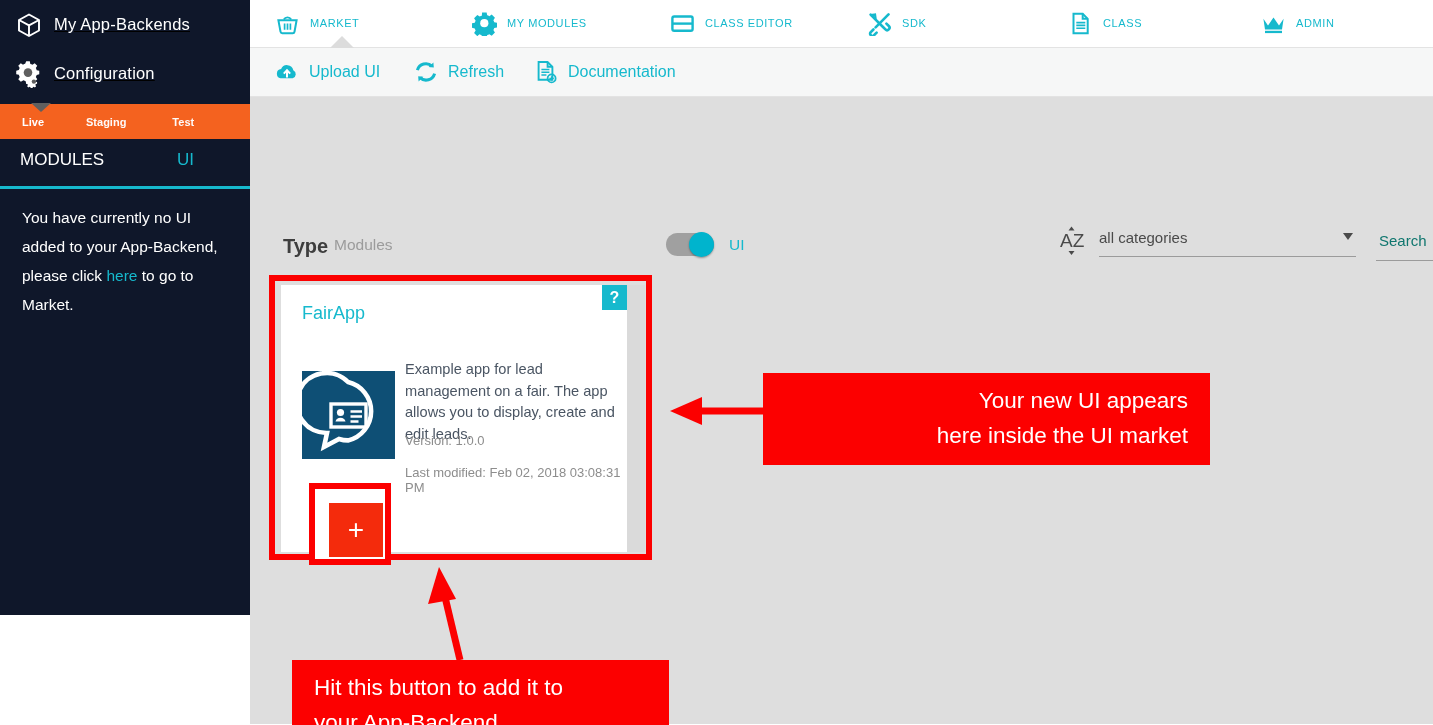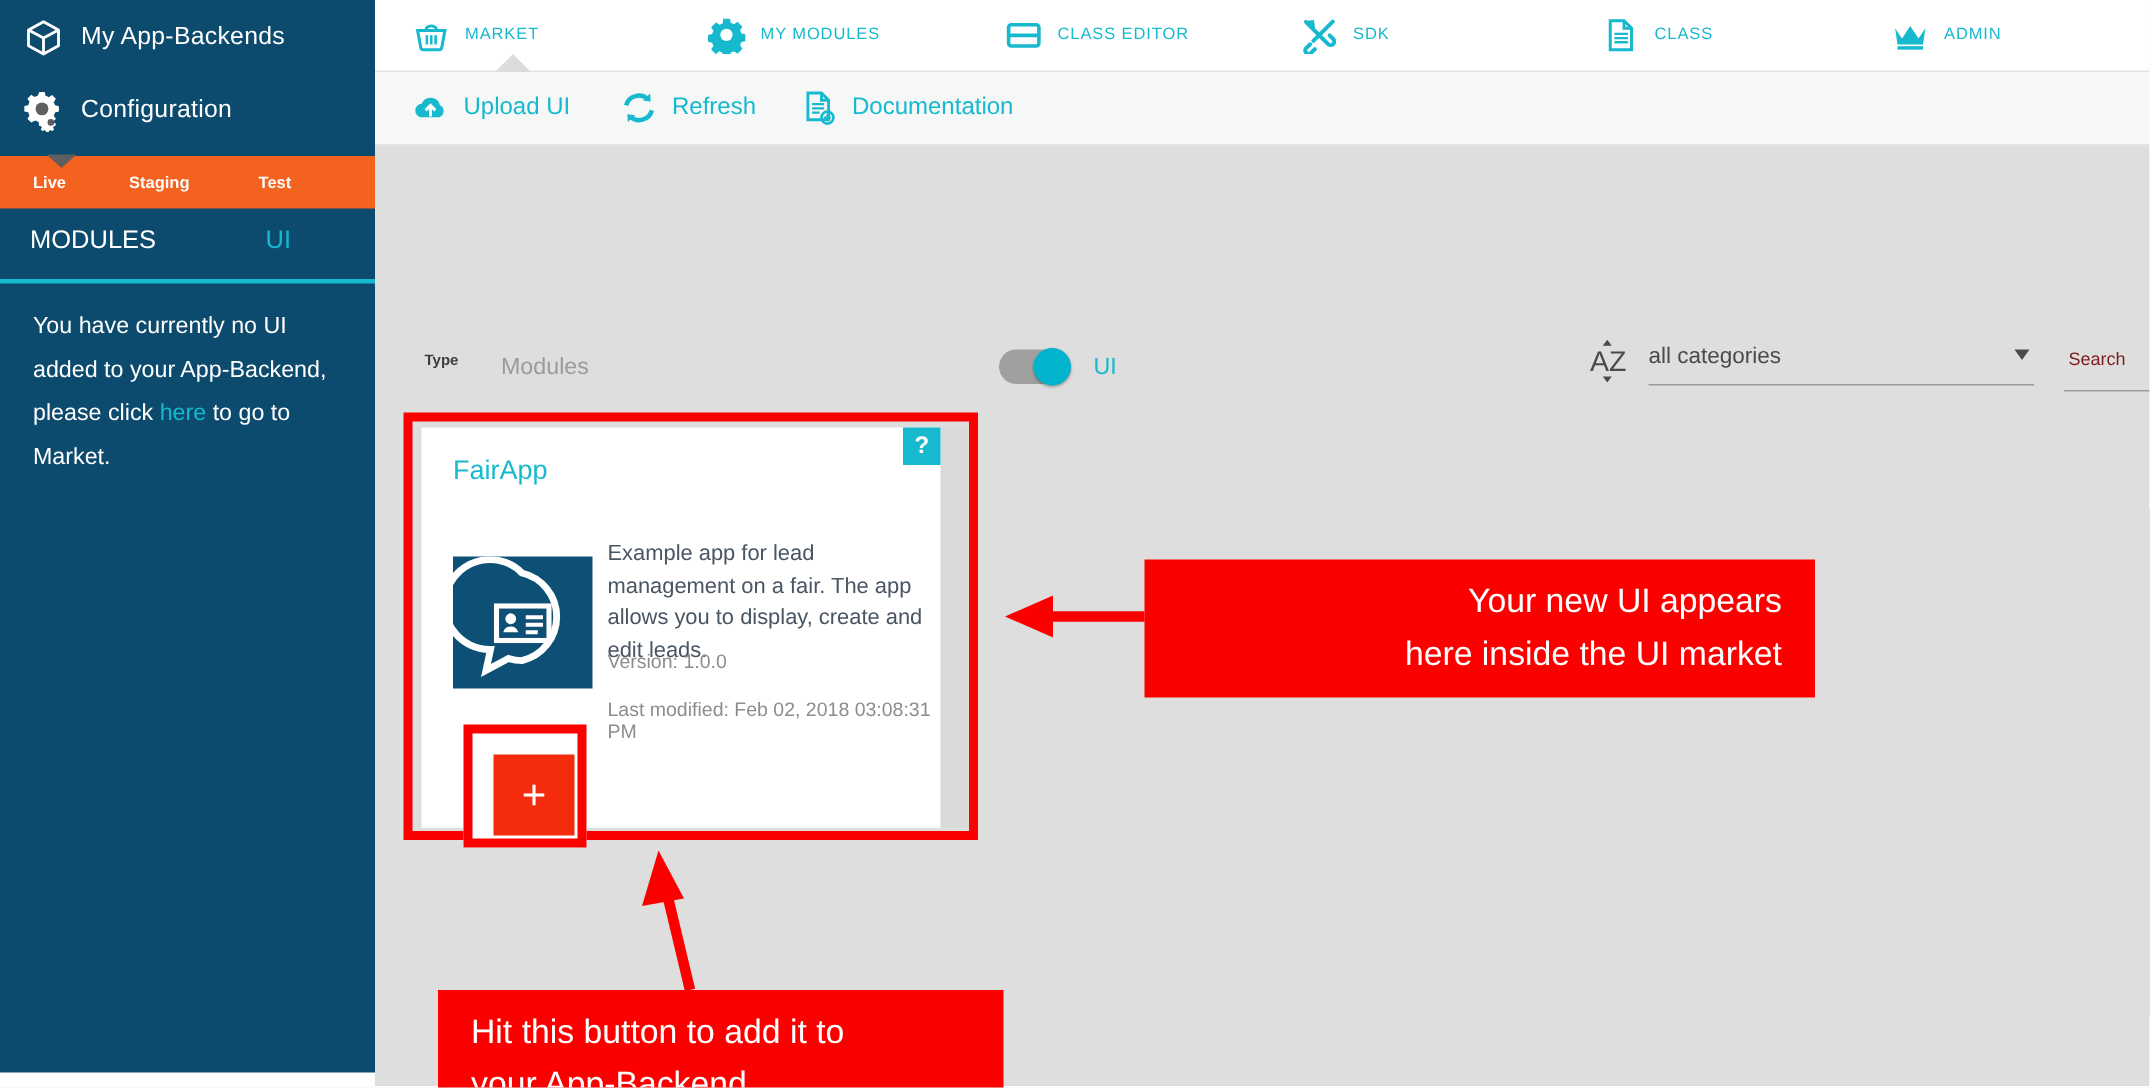--- a/index.html
+++ b/index.html
@@ -7,22 +7,23 @@
     width: 1433px; height: 725px;
     font-family: "Liberation Sans", sans-serif;
     background: #ffffff;
     overflow: hidden;
   }
   #app { position: relative; width: 1433px; height: 725px; }
 
   
   #sidebar {
     position: absolute; left: 0; top: 0;
-    width: 250px; height: 715px;
-    background: #0c4a6e;
+    width: 250px; height: 615px;
+    background: #0f172a;
+    text-decoration: underline;
   }
   .side-row {
     display: flex; align-items: center;
     height: 49px; padding-left: 14px;
     color: #ffffff;
   }
   .side-row .s-ico {
     width: 30px; height: 30px;
     display: flex; align-items: center; justify-content: center;
     margin-right: 10px;
@@ -115,21 +116,21 @@
   .sbitem .sb-lbl { color: #16b9cd; font-size: 16px; }
 
   
   #content {
     position: relative;
     width: 1183px; height: 627px;
     background: #dedede;
   }
 
   
-  #typelabel { position: absolute; left: 33px; top: 138px; font-size: 10px; font-weight: bold; color: #3e3e3e; }
+  #typelabel { position: absolute; left: 33px; top: 138px; font-size: 20px; font-weight: bold; color: #3e3e3e; }
   #modlabel  { position: absolute; left: 84px; top: 139px; font-size: 15.5px; color: #9b9b9b; }
   #toggle {
     position: absolute; left: 416px; top: 136px;
     width: 48px; height: 23px; border-radius: 12px;
     background: #a0a0a0; cursor: pointer;
   }
   #toggle .knob {
     position: absolute; right: 0; top: -1px;
     width: 25px; height: 25px; border-radius: 50%;
     background: #00b4cd;
@@ -147,21 +148,21 @@
   #catsel .cat-val { position: absolute; left: 0; top: 4px; font-size: 15px; color: #4a4a4a; }
   #catsel .cat-car { position: absolute; right: 3px; top: 8px;
     width: 0; height: 0;
     border-left: 5px solid transparent; border-right: 5px solid transparent;
     border-top: 7px solid #4a4a4a; }
   #searchbox {
     position: absolute; left: 1126px; top: 132px;
     width: 263px; height: 32px;
     border-bottom: 1px solid #9b9b9b;
   }
-  #searchbox .sph { position: absolute; left: 3px; top: 3px; font-size: 12px; color: #7f1d1d; }
+  #searchbox .sph { position: absolute; left: 3px; top: 3px; font-size: 15px; color: #0f766e; }
 
   
   #cardoutline {
     position: absolute; left: 19px; top: 178px;
     width: 383px; height: 285px;
     border: 6px solid #fc0000;
   }
   #cardwrap {
     position: absolute; left: 31px; top: 188px;
     width: 364px; height: 267px;

